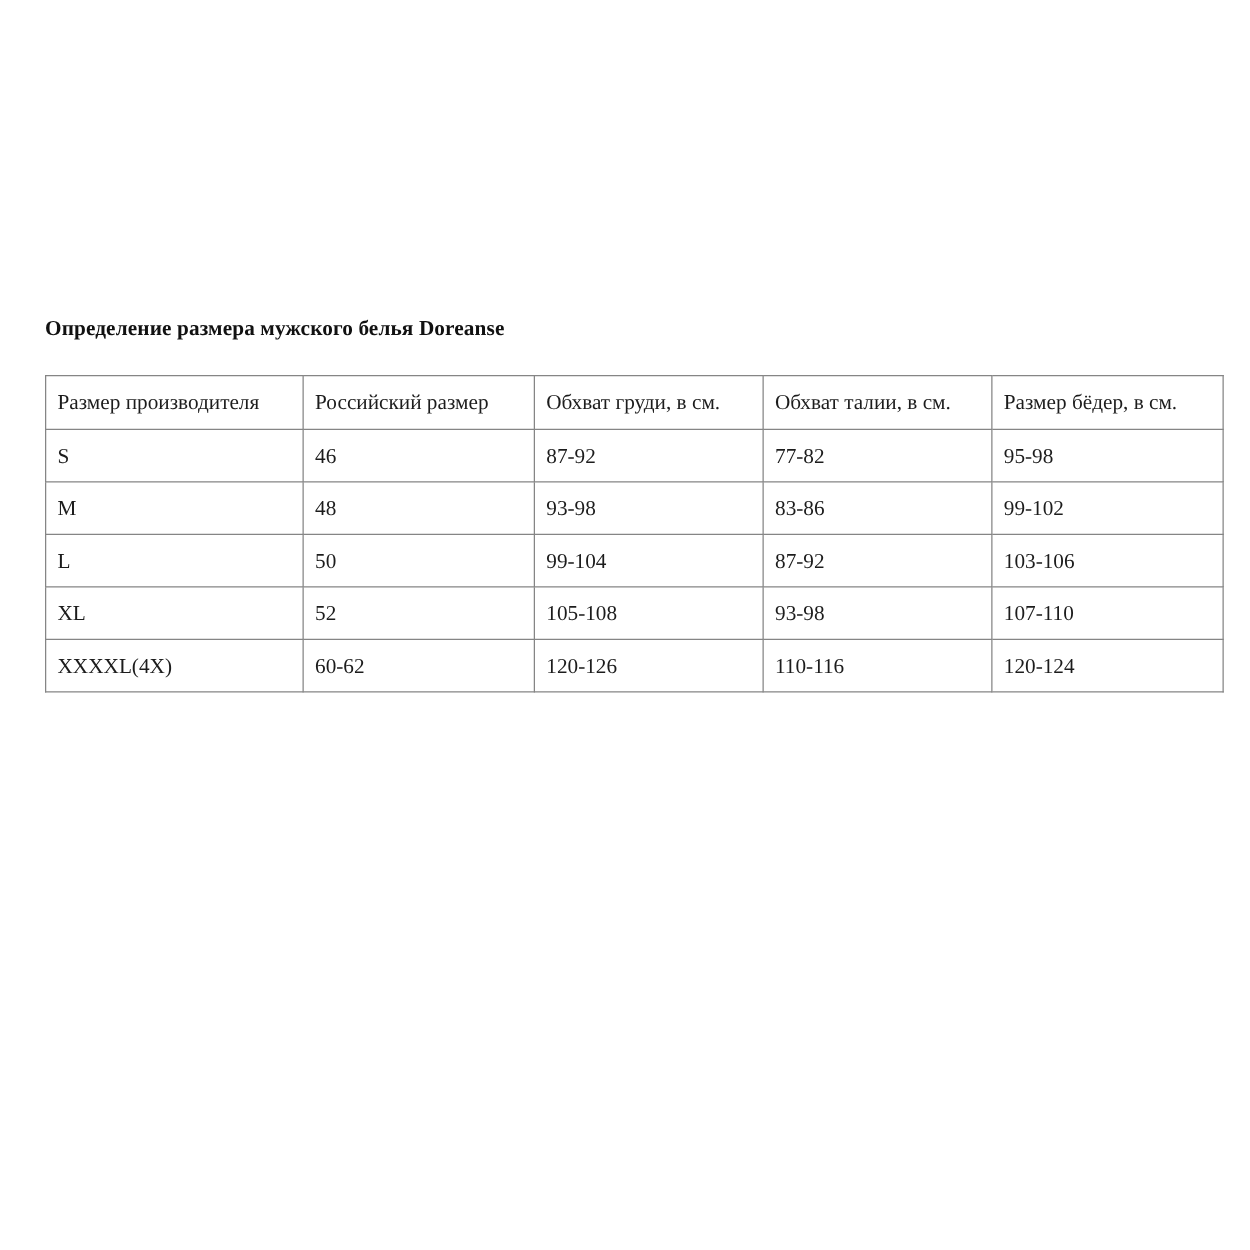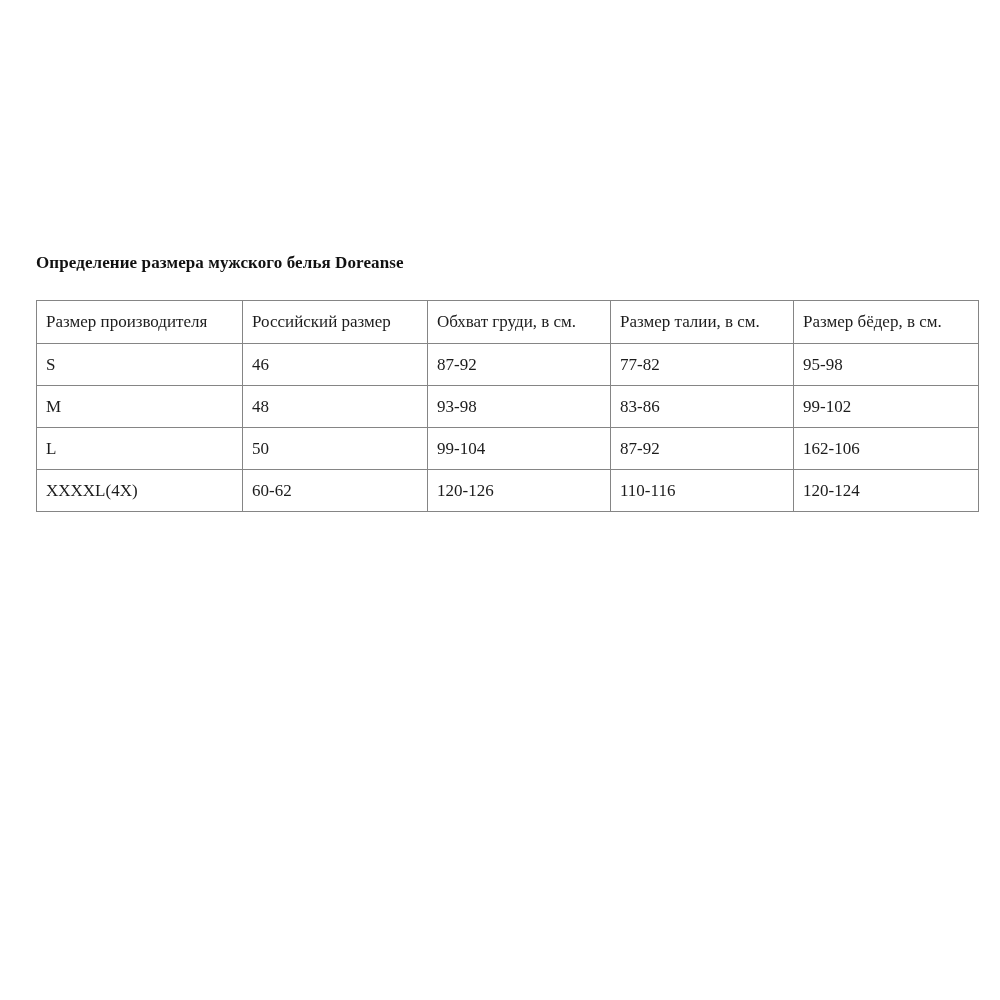--- a/index.html
+++ b/index.html
@@ -65,21 +65,21 @@
         <col class="c1">
         <col class="c2">
         <col class="c3">
         <col class="c4">
     </colgroup>
     <thead>
       <tr>
         <th>Размер производителя</th>
         <th>Российский размер</th>
         <th>Обхват груди, в см.</th>
-        <th>Размер талии, в см.</th>
+        <th>Обхват талии, в см.</th>
         <th>Размер бёдер, в см.</th>
       </tr>
     </thead>
     <tbody>
         <tr>
           <td>S</td>
           <td>46</td>
           <td>87-92</td>
           <td>77-82</td>
           <td>95-98</td>
@@ -89,21 +89,28 @@
           <td>48</td>
           <td>93-98</td>
           <td>83-86</td>
           <td>99-102</td>
         </tr>
         <tr>
           <td>L</td>
           <td>50</td>
           <td>99-104</td>
           <td>87-92</td>
-          <td>162-106</td>
+          <td>103-106</td>
+        </tr>
+        <tr>
+          <td>XL</td>
+          <td>52</td>
+          <td>105-108</td>
+          <td>93-98</td>
+          <td>107-110</td>
         </tr>
         <tr>
           <td>XXXXL(4X)</td>
           <td>60-62</td>
           <td>120-126</td>
           <td>110-116</td>
           <td>120-124</td>
         </tr>
       </tbody>
   </table>

